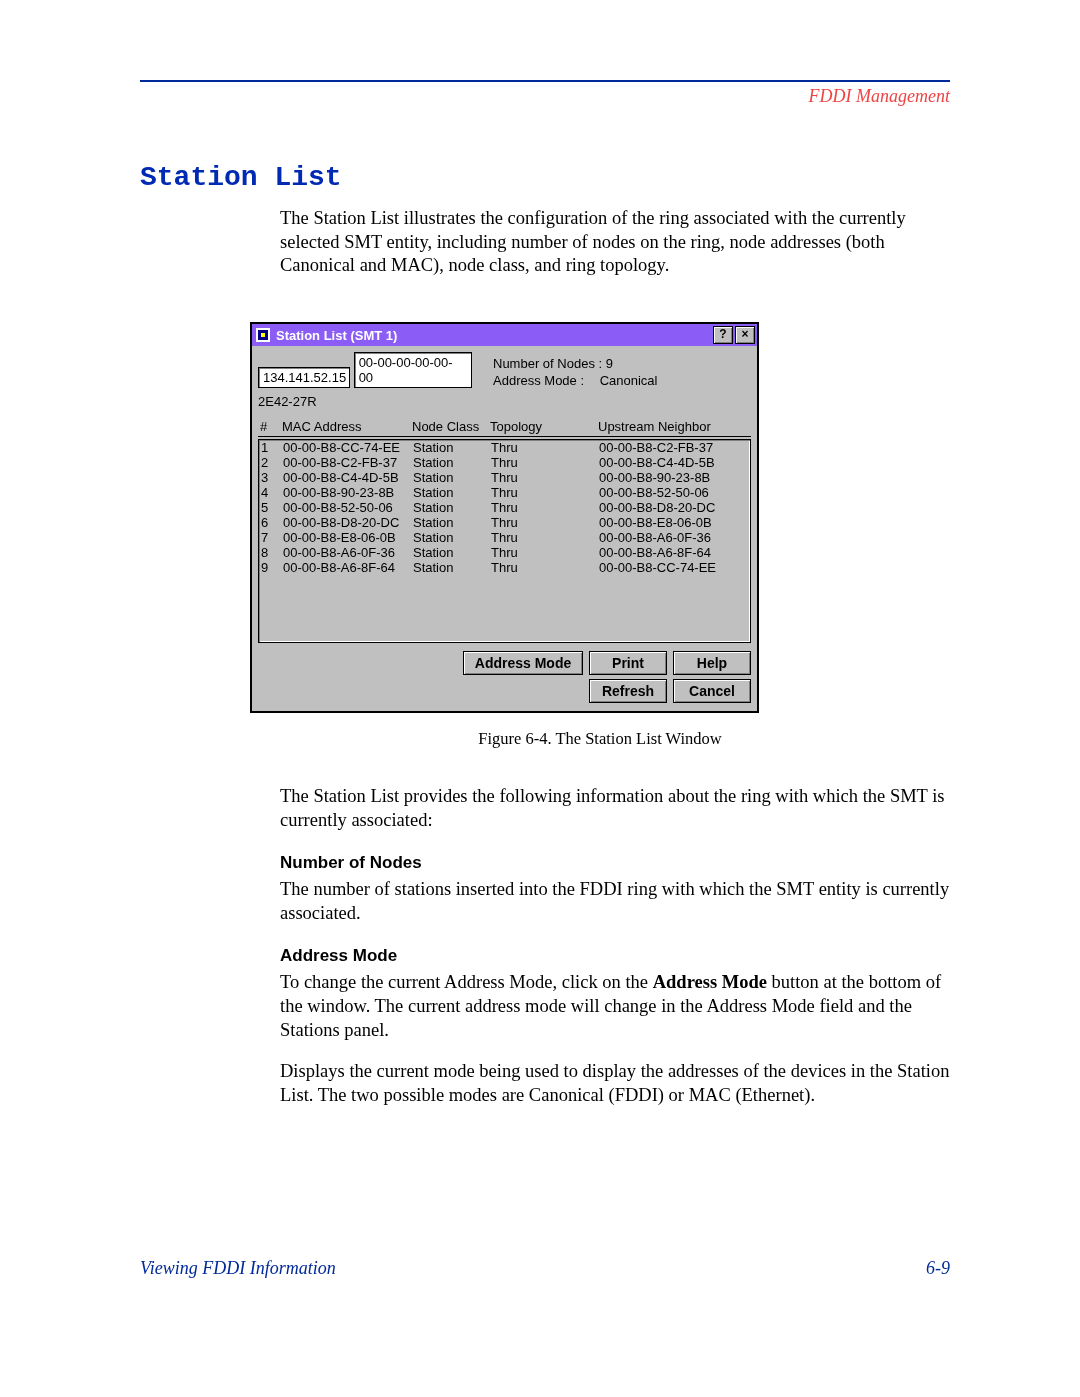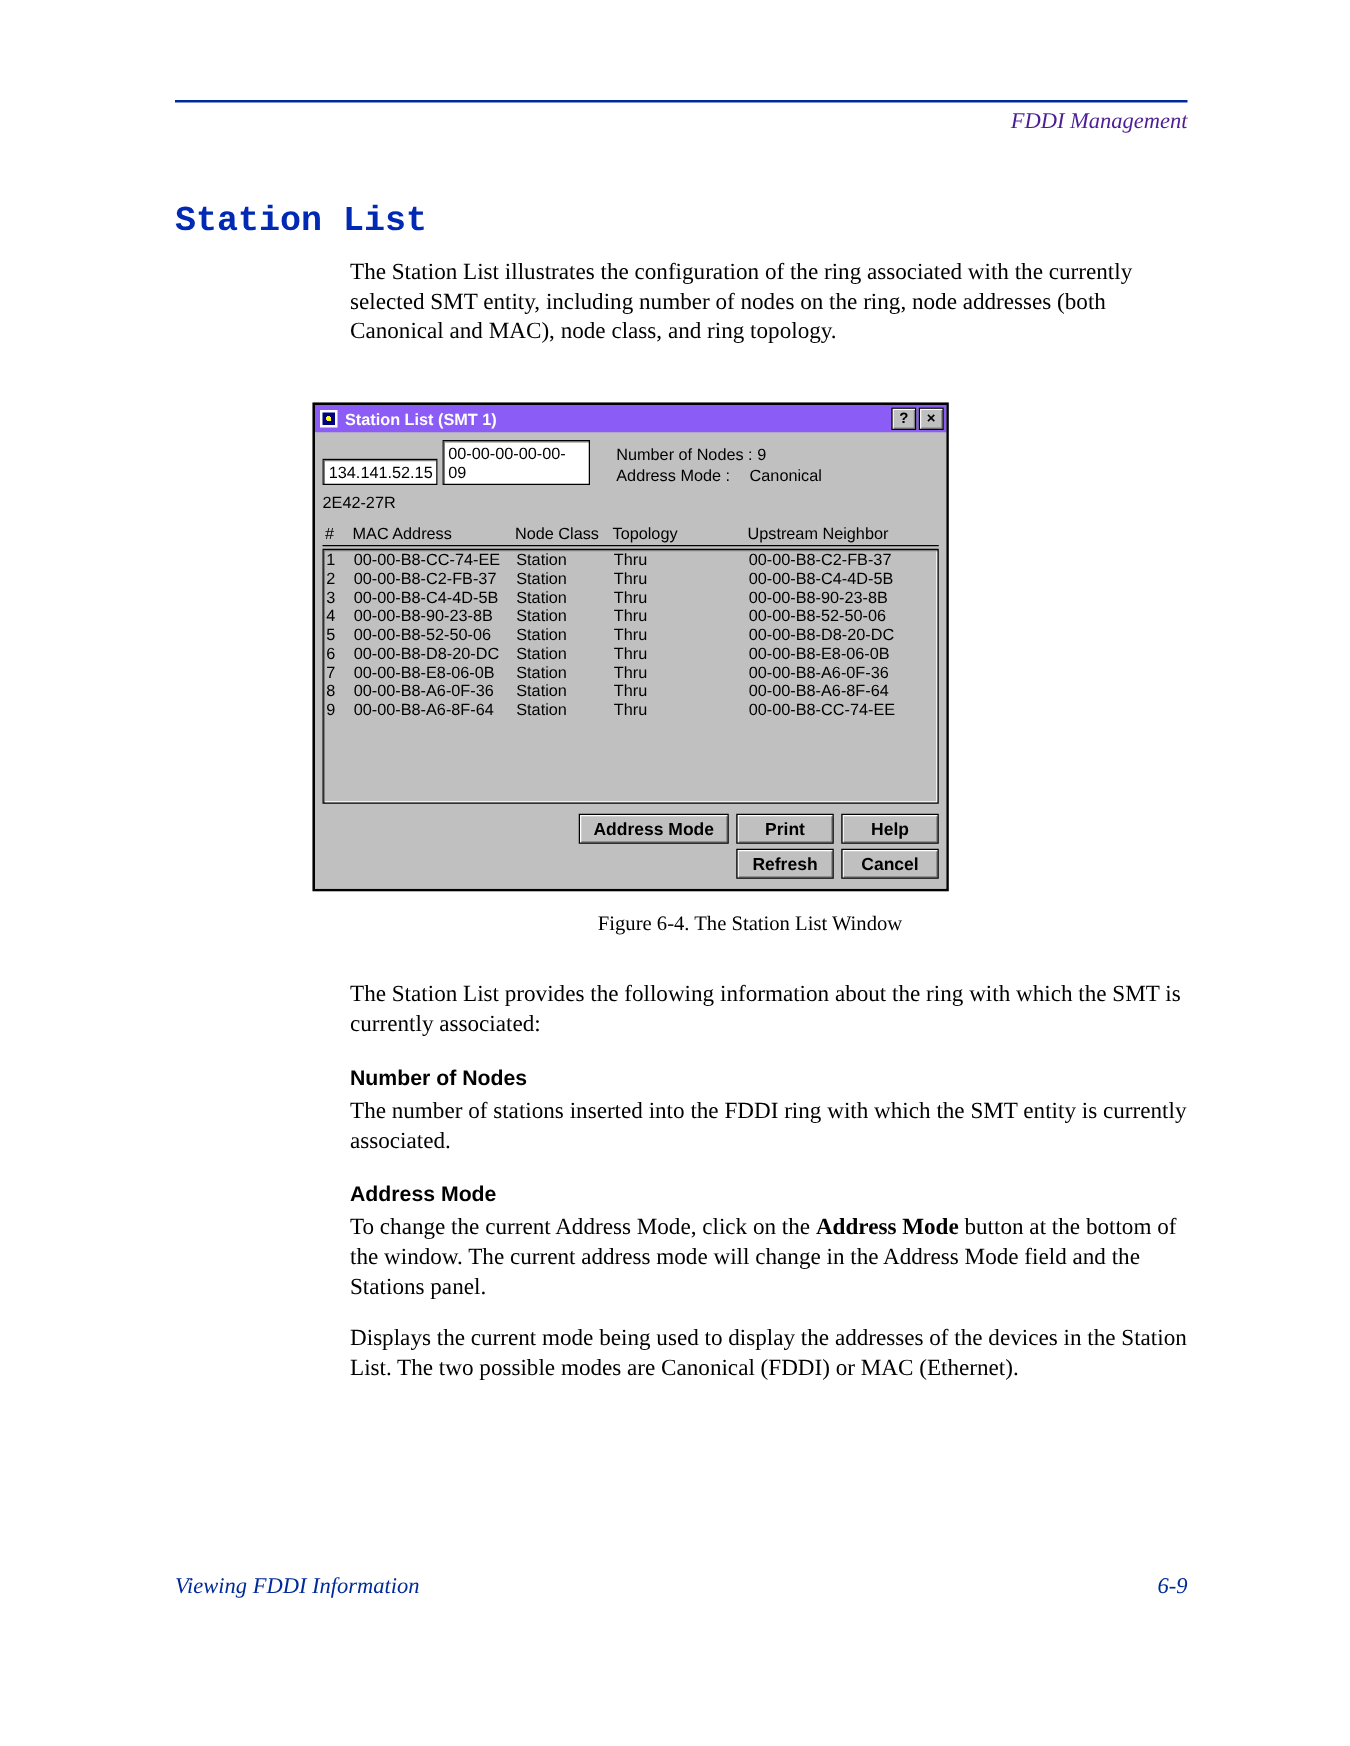--- a/index.html
+++ b/index.html
@@ -12,21 +12,21 @@
   .page {
     padding: 80px 130px 60px 140px;
     box-sizing: border-box;
   }
   .header-line {
     border-top: 2px solid #002a9a;
     margin-bottom: 6px;
   }
   .header-text {
     text-align: right;
-    color: #4c1d95;
+    color: #ef4444;
     font-style: italic;
     font-size: 18px;
     margin-top: -2px;
   }
   .section-title {
     color: #0029b4;
     font-family: Liberation Mono, monospace;
     font-weight: bold;
     font-size: 28px;
     margin-top: 55px;
@@ -176,21 +176,21 @@
         <span class="title-icon"></span>
         <span class="title-text">Station List (SMT 1)</span>
         <span class="title-btn">?</span>
         <span class="title-btn">×</span>
       </div>
       <div class="win-body">
         <div class="info-row">
           <div class="fields-col">
             <div>
               <span class="sunken field-ip">134.141.52.15</span>
-              <span class="sunken field-mac">00-00-00-00-00-09</span>
+              <span class="sunken field-mac">00-00-00-00-00-00</span>
             </div>
             <div class="device-name">2E42-27R</div>
           </div>
           <div class="labels-col">
             <div class="kv">
               <span>Number of Nodes :</span>
               <span>9</span>
             </div>
             <div class="kv">
               <span>Address Mode :</span>

